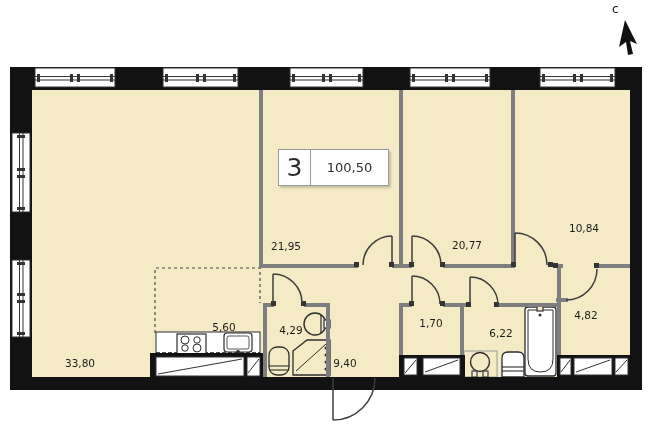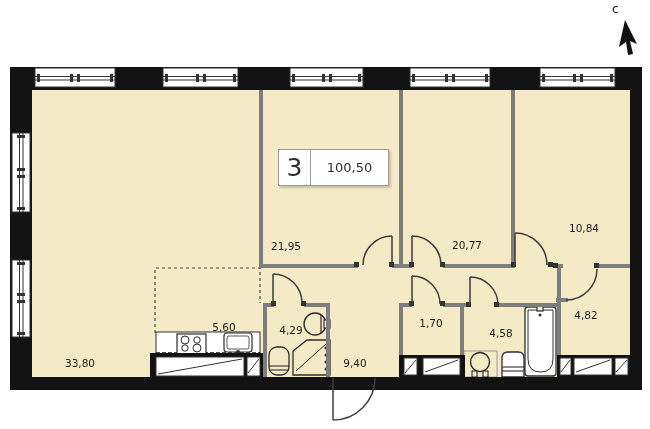--- a/index.html
+++ b/index.html
@@ -258,23 +258,23 @@
 
   <polygon points="625,20 637,44 630,41 633,54 628,55 626,42 619,47" fill="#111"></polygon>
 </svg>
 
 <div class="room-label" style="left:80px;top:363px">33,80</div>
 <div class="room-label" style="left:224px;top:327px">5,60</div>
 <div class="room-label" style="left:286px;top:246px">21,95</div>
 <div class="room-label" style="left:467px;top:245px">20,77</div>
 <div class="room-label" style="left:584px;top:228px">10,84</div>
 <div class="room-label" style="left:291px;top:330px">4,29</div>
-<div class="room-label" style="left:355px;top:363px">9,40</div>
+<div class="room-label" style="left:345px;top:363px">9,40</div>
 <div class="room-label" style="left:431px;top:323px">1,70</div>
-<div class="room-label" style="left:501px;top:333px">4,58</div>
+<div class="room-label" style="left:501px;top:333px">6,22</div>
 <div class="room-label" style="left:586px;top:315px">4,82</div>
 
 <div class="info-box" style="left:278px;top:149px;width:109px;height:35px">
   <div class="info-num">3</div>
   <div class="info-area">100,50</div>
 </div>
 
 <div class="compass-letter" style="left:612px;top:2px">с</div>
 
 </div>

